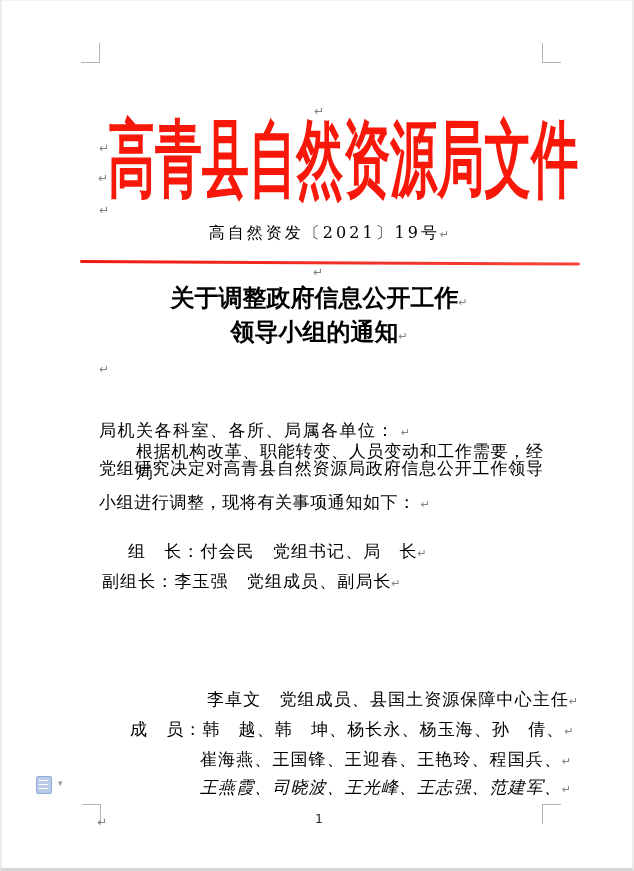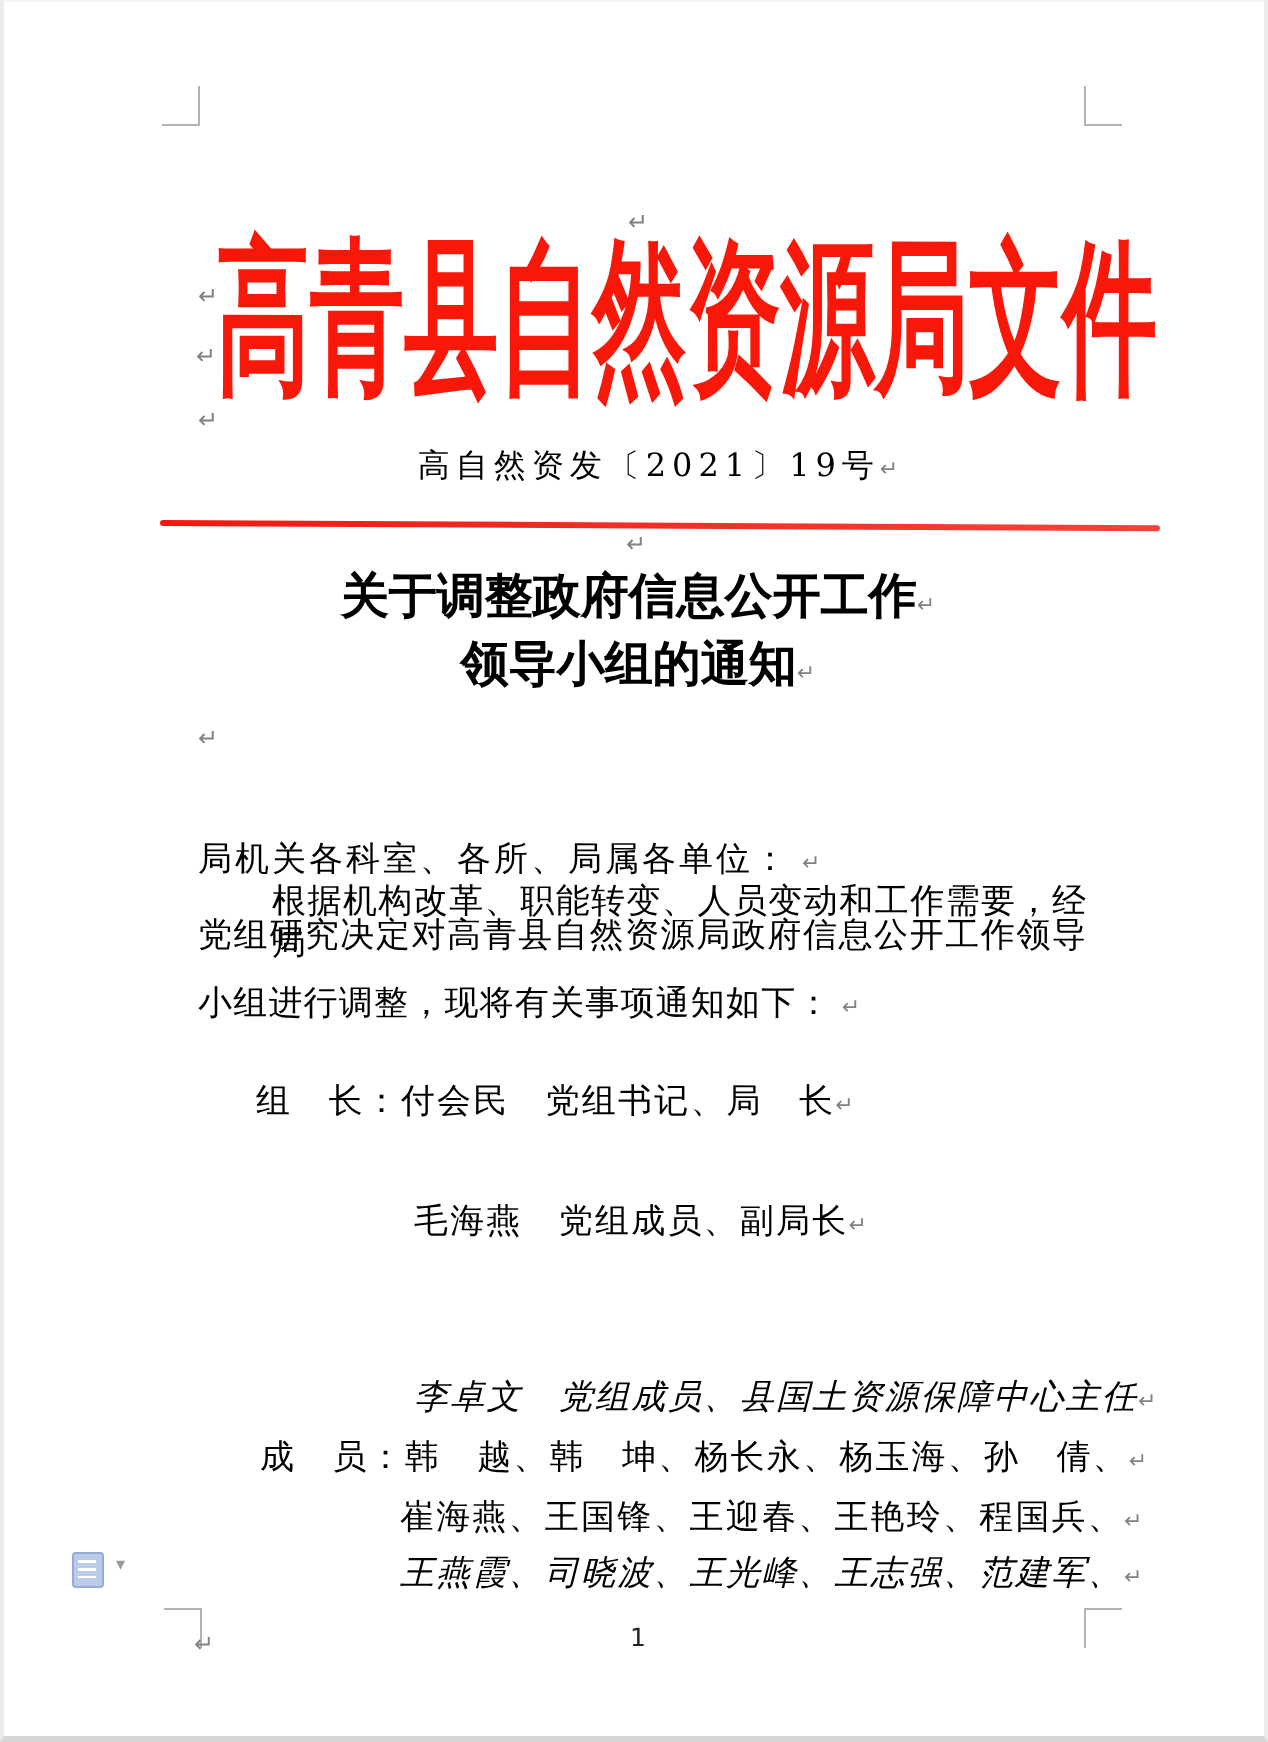--- a/index.html
+++ b/index.html
@@ -118,24 +118,24 @@
     <span>小组进行调整，现将有关事项通知如下：</span><span class="pc" style="margin-left:5px;">↵</span>
   </div>
   <div class="line just" style="left:97px;top:457px;width:444px;">
     <span>党组研究决定对高青县自然资源局政府信息公开工作领导</span>
   </div>
 
 
   <div class="line" style="left:126px;top:540px;">
     <span>组　长：付会民　党组书记、局　长</span><span class="pc">↵</span>
   </div>
-  <div class="line" style="left:205px;top:600px;">
-    <span>毛海燕　党组成员、副局长</span><span class="pc">↵</span>
+  <div class="line" style="left:100px;top:570px;">
+    <span>副组长：李玉强　党组成员、副局长</span><span class="pc">↵</span>
   </div>
-  <div class="line" style="left:205px;top:688px;font-style:italic;">
+  <div class="line" style="left:205px;top:688px;">
     <span>李卓文　党组成员、县国土资源保障中心主任</span><span class="pc">↵</span>
   </div>
   <div class="line" style="left:128px;top:718px;">
     <span>成　员：韩　越、韩　坤、杨长永、杨玉海、孙　倩、</span><span class="pc">↵</span>
   </div>
   <div class="line" style="left:198px;top:748px;">
     <span>崔海燕、王国锋、王迎春、王艳玲、程国兵、</span><span class="pc">↵</span>
   </div>
   <div class="line" style="left:198px;top:776px;font-style:italic;">
     <span>王燕霞、司晓波、王光峰、王志强、范建军、</span><span class="pc">↵</span>

